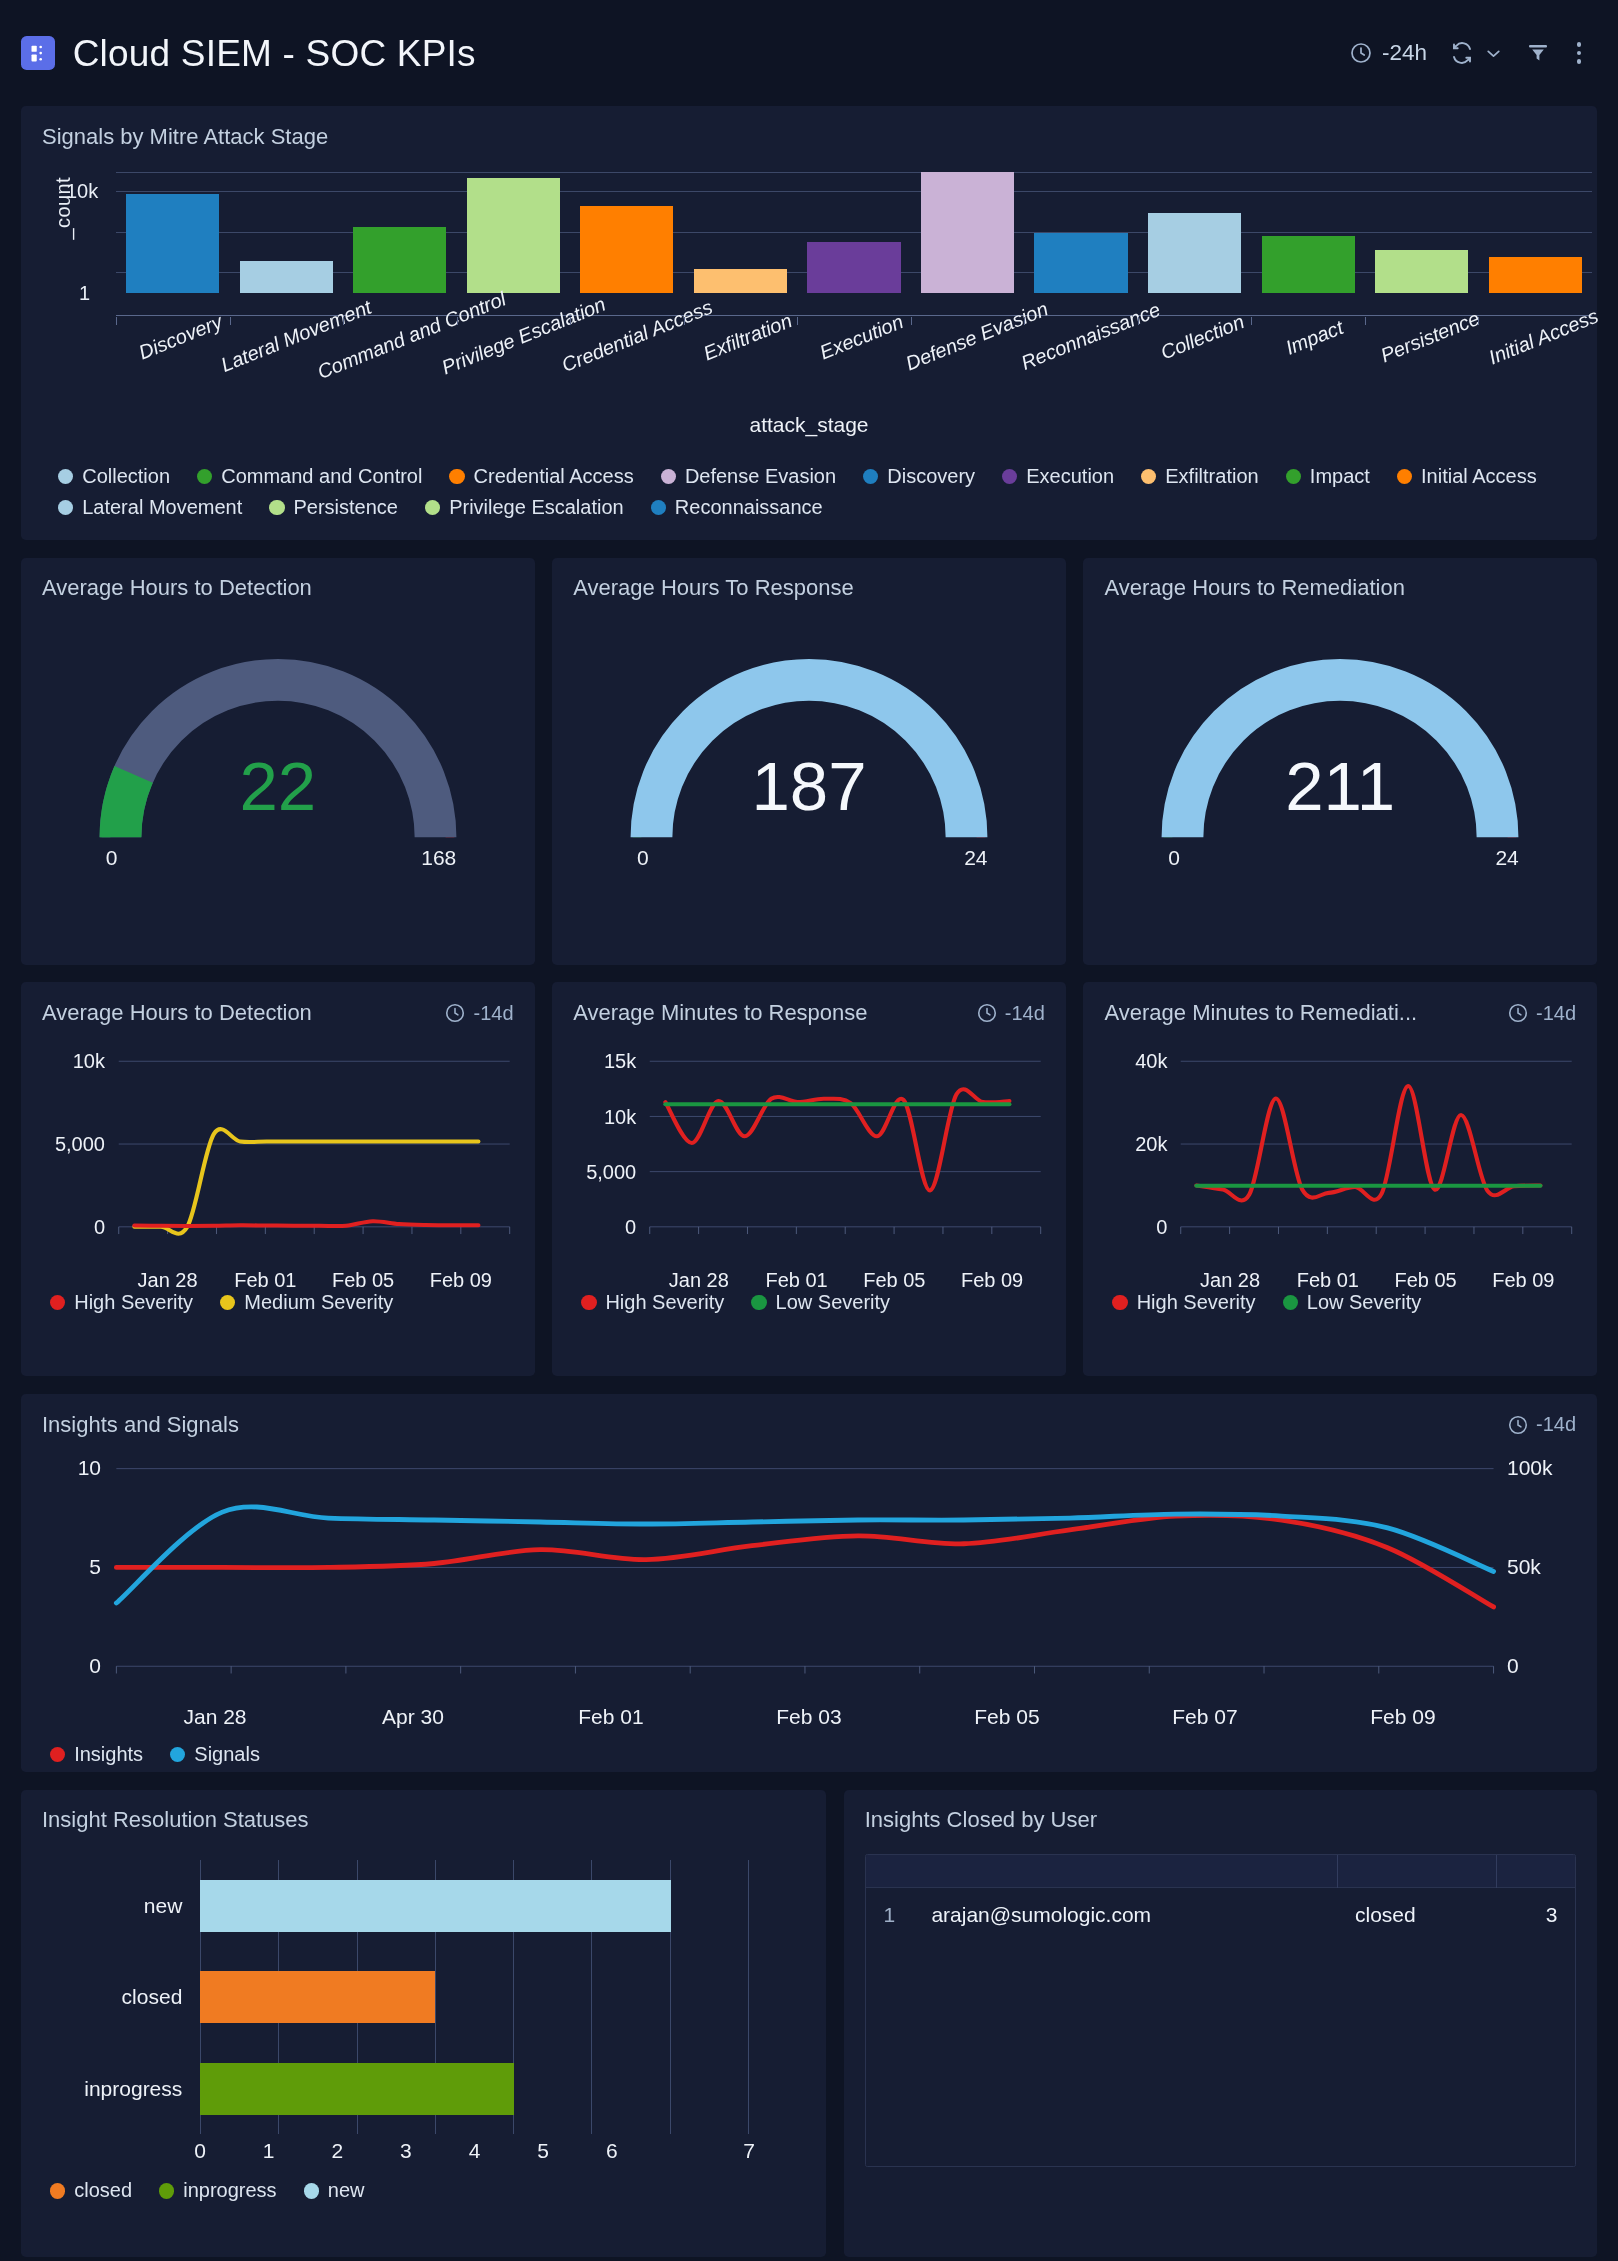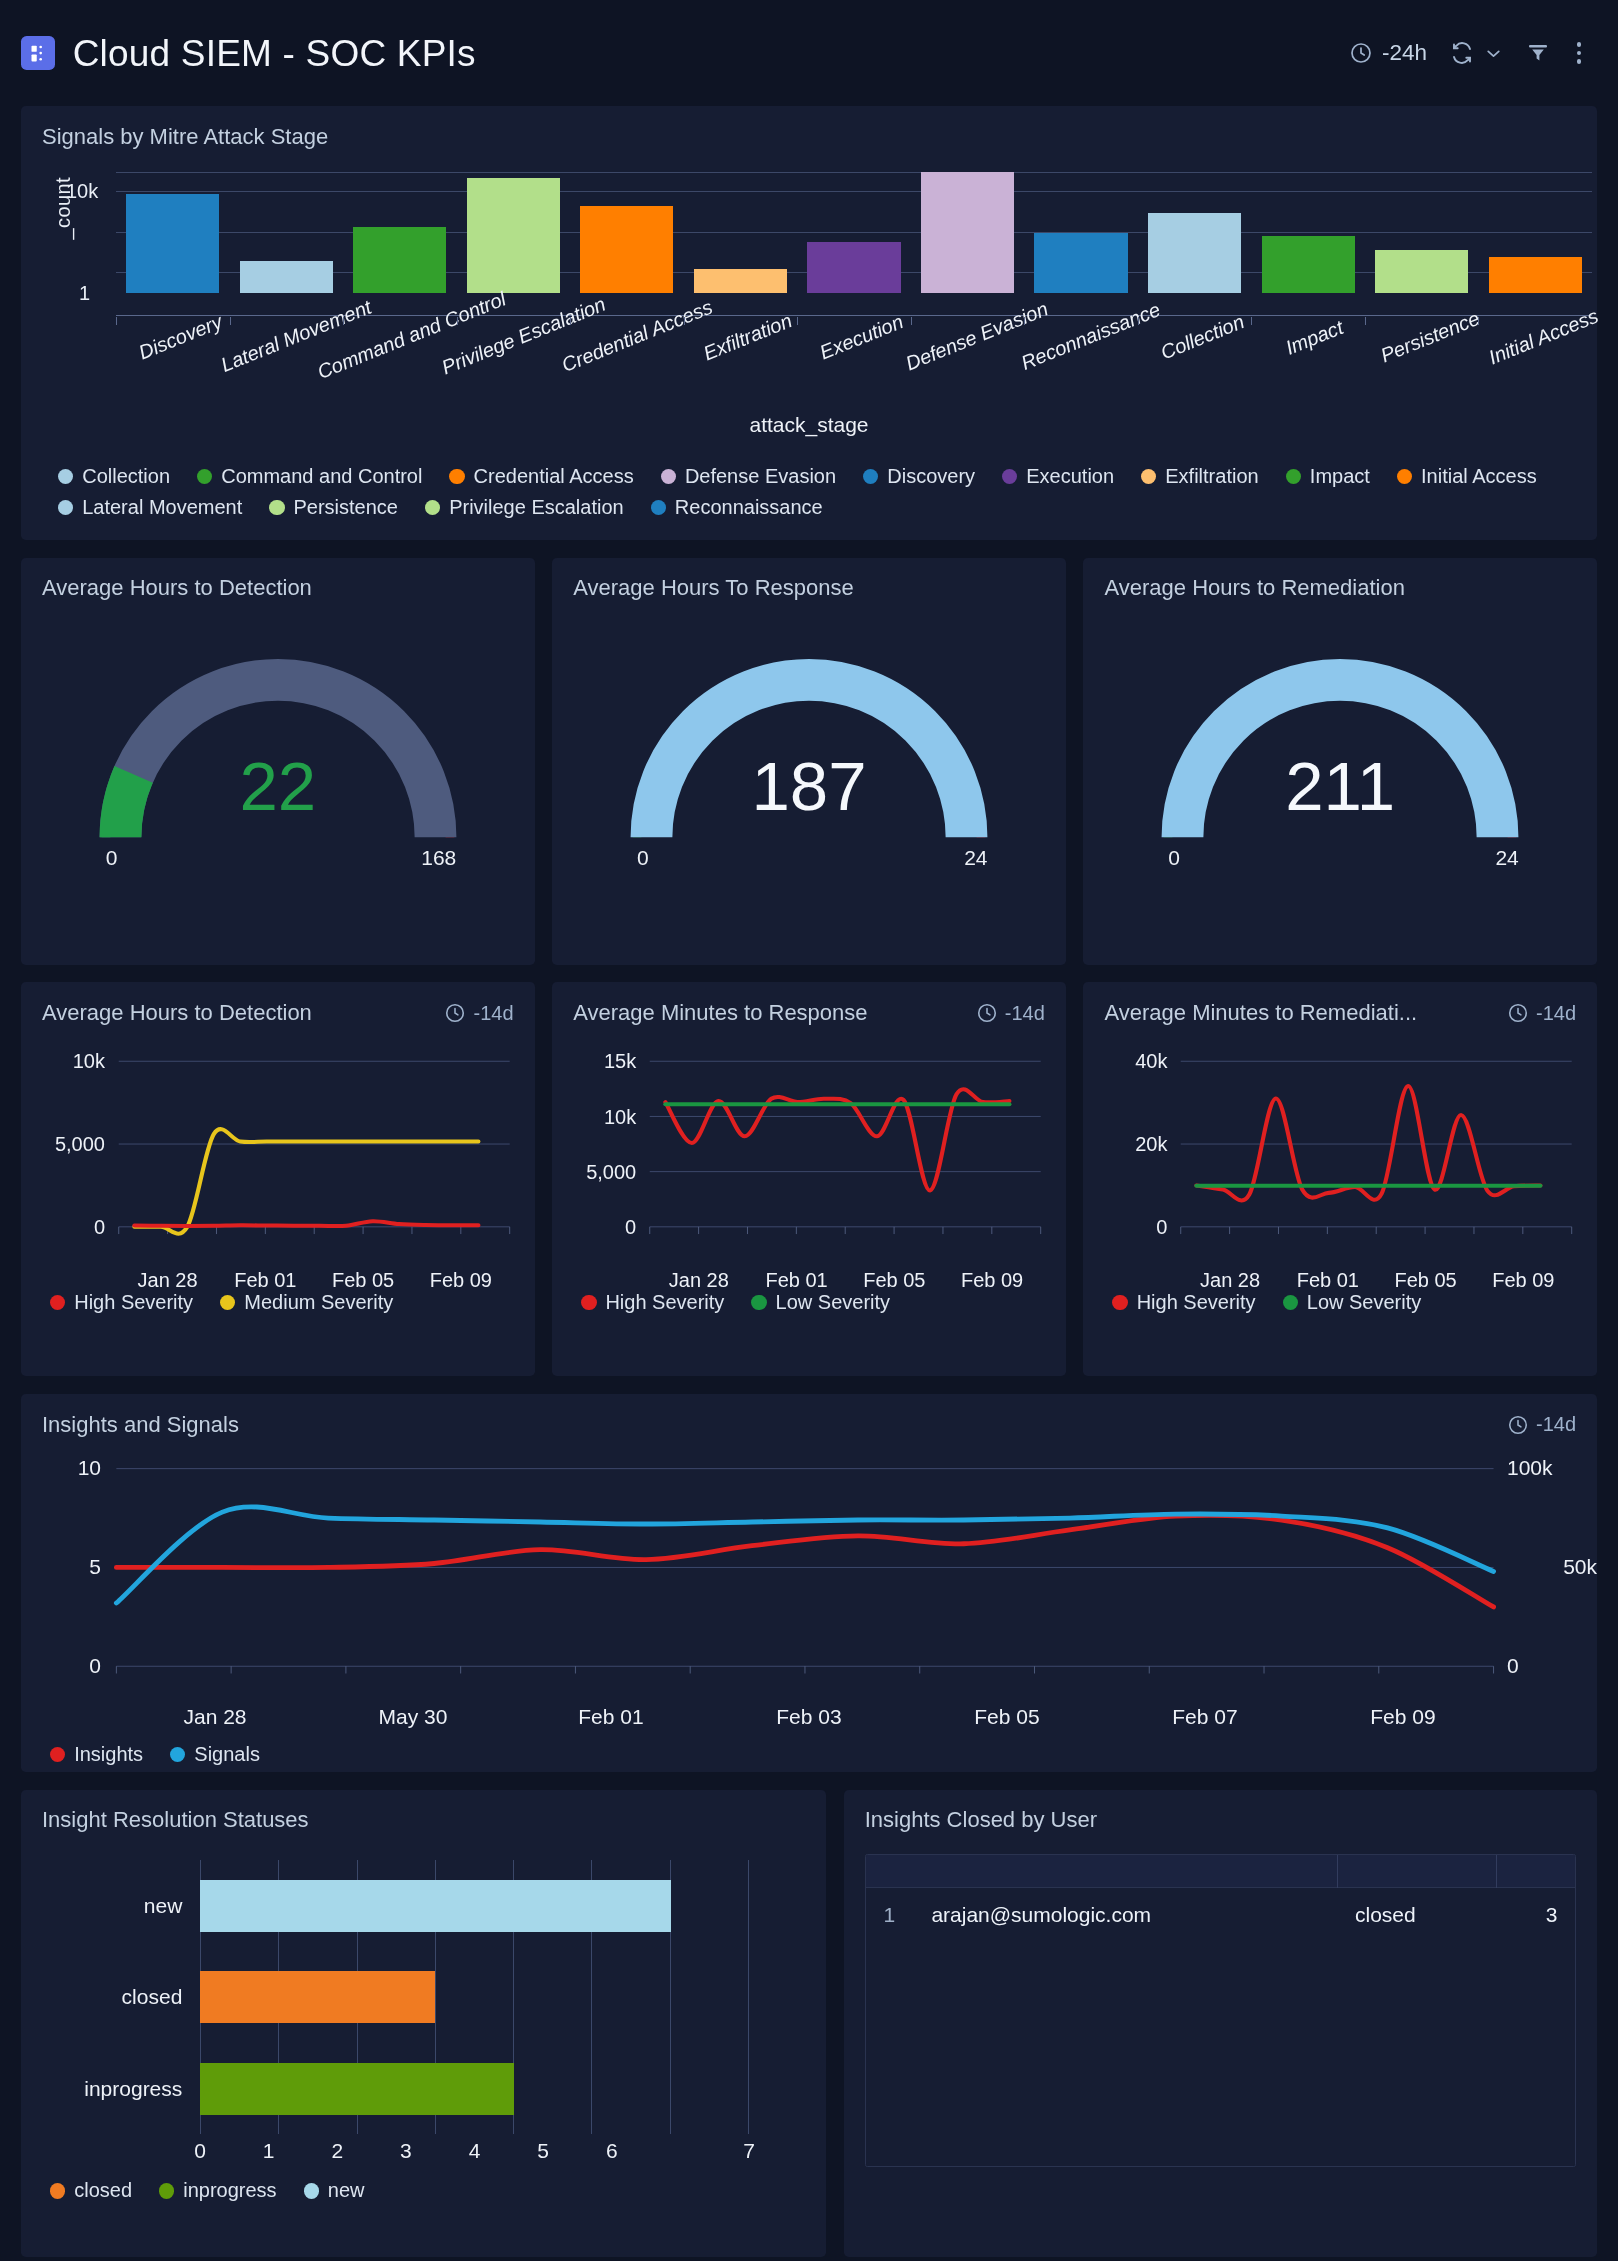--- a/index.html
+++ b/index.html
@@ -636,26 +636,26 @@
             <line x1="1538" y1="258" x2="1538" y2="267" stroke="#5a688c" stroke-width="1"></line>
             <line x1="1680" y1="258" x2="1680" y2="267" stroke="#5a688c" stroke-width="1"></line>
             <line x1="1822" y1="258" x2="1822" y2="267" stroke="#5a688c" stroke-width="1"></line>
             <path d="M 118 135 C 139.84615384615384 135, 205.3846153846154 135, 249.0769230769231 135 C 292.7692307692308 135, 336.4615384615385 135.82, 380.1538461538462 135 C 423.84615384615387 134.18, 467.53846153846155 133.76999999999998, 511.2307692307692 130.07999999999998 C 554.9230769230769 126.38999999999999, 598.6153846153846 113.67999999999998, 642.3076923076924 112.85999999999999 C 686.0000000000001 112.03999999999999, 729.6923076923078 125.97999999999999, 773.3846153846155 125.16 C 817.0769230769231 124.34, 860.7692307692308 112.86, 904.4615384615385 107.94 C 948.1538461538461 103.02, 991.8461538461537 96.05000000000001, 1035.5384615384614 95.64000000000001 C 1079.230769230769 95.23000000000002, 1122.9230769230771 106.71, 1166.6153846153848 105.47999999999999 C 1210.3076923076924 104.24999999999999, 1254 93.99999999999999, 1297.6923076923076 88.25999999999999 C 1341.3846153846152 82.52, 1385.0769230769233 73.08999999999999, 1428.769230769231 71.03999999999999 C 1472.4615384615386 68.99, 1516.1538461538462 69.4, 1559.8461538461538 75.96000000000001 C 1603.5384615384614 82.52000000000001, 1647.2307692307693 92.36000000000001, 1690.923076923077 110.4 C 1734.6153846153845 128.44, 1800.1538461538462 171.89999999999998, 1822 184.2" fill="none" stroke="#e02020" stroke-width="6" stroke-linecap="round" stroke-linejoin="round"></path>
             <path d="M 118 179.28 C 139.84615384615384 160.42000000000002, 205.3846153846154 83.75, 249.0769230769231 66.12 C 292.7692307692308 48.49000000000001, 336.4615384615385 71.86, 380.1538461538462 73.5 C 423.84615384615387 75.14, 467.53846153846155 75.14, 511.2307692307692 75.96000000000001 C 554.9230769230769 76.78000000000002, 598.6153846153846 77.60000000000002, 642.3076923076924 78.42000000000002 C 686.0000000000001 79.24000000000001, 729.6923076923078 80.88, 773.3846153846155 80.88 C 817.0769230769231 80.88, 860.7692307692308 79.24000000000001, 904.4615384615385 78.42000000000002 C 948.1538461538461 77.60000000000002, 991.8461538461537 76.37, 1035.5384615384614 75.96000000000001 C 1079.230769230769 75.55000000000001, 1122.9230769230771 76.37, 1166.6153846153848 75.96000000000001 C 1210.3076923076924 75.55000000000001, 1254 74.73, 1297.6923076923076 73.5 C 1341.3846153846152 72.27, 1385.0769230769233 68.98999999999998, 1428.769230769231 68.57999999999998 C 1472.4615384615386 68.16999999999999, 1516.1538461538462 68.16999999999999, 1559.8461538461538 71.03999999999999 C 1603.5384615384614 73.91, 1647.2307692307693 74.32000000000001, 1690.923076923077 85.80000000000001 C 1734.6153846153845 97.28000000000002, 1800.1538461538462 130.9, 1822 139.92000000000002" fill="none" stroke="#22a5dd" stroke-width="6" stroke-linecap="round" stroke-linejoin="round"></path>
           </svg>
           <div style="position:absolute;left:0;width:80px;text-align:right;top:4%;transform:translateY(-50%);font-size:21px;color:#eef2f8;">10</div>
           <div style="position:absolute;left:0;width:80px;text-align:right;top:45%;transform:translateY(-50%);font-size:21px;color:#eef2f8;">5</div>
           <div style="position:absolute;left:0;width:80px;text-align:right;top:86%;transform:translateY(-50%);font-size:21px;color:#eef2f8;">0</div>
           <div style="position:absolute;right:0;width:90px;text-align:left;top:4%;transform:translateY(-50%);font-size:21px;color:#eef2f8;">100k</div>
-          <div style="position:absolute;right:0;width:90px;text-align:right;top:45%;transform:translateY(-50%);font-size:21px;color:#eef2f8;">50k</div>
+          <div style="position:absolute;right:0;width:90px;text-align:left;top:45%;transform:translateY(-50%);font-size:21px;color:#eef2f8;">50k</div>
           <div style="position:absolute;right:0;width:90px;text-align:left;top:86%;transform:translateY(-50%);font-size:21px;color:#eef2f8;">0</div>
         </div>
       <div class="is-xlabels" id="is-xlabels">
           <div class="is-xl">Jan 28</div>
-          <div class="is-xl">May 30</div>
+          <div class="is-xl">Apr 30</div>
           <div class="is-xl">Feb 01</div>
           <div class="is-xl">Feb 03</div>
           <div class="is-xl">Feb 05</div>
           <div class="is-xl">Feb 07</div>
           <div class="is-xl">Feb 09</div>
         </div>
       <div class="legend" id="is-legend" style="margin-top:14.5px;">
           <div class="leg-item">
             <span class="dot" style="background: rgb(224, 32, 32);"></span>
             <span>Insights</span>

